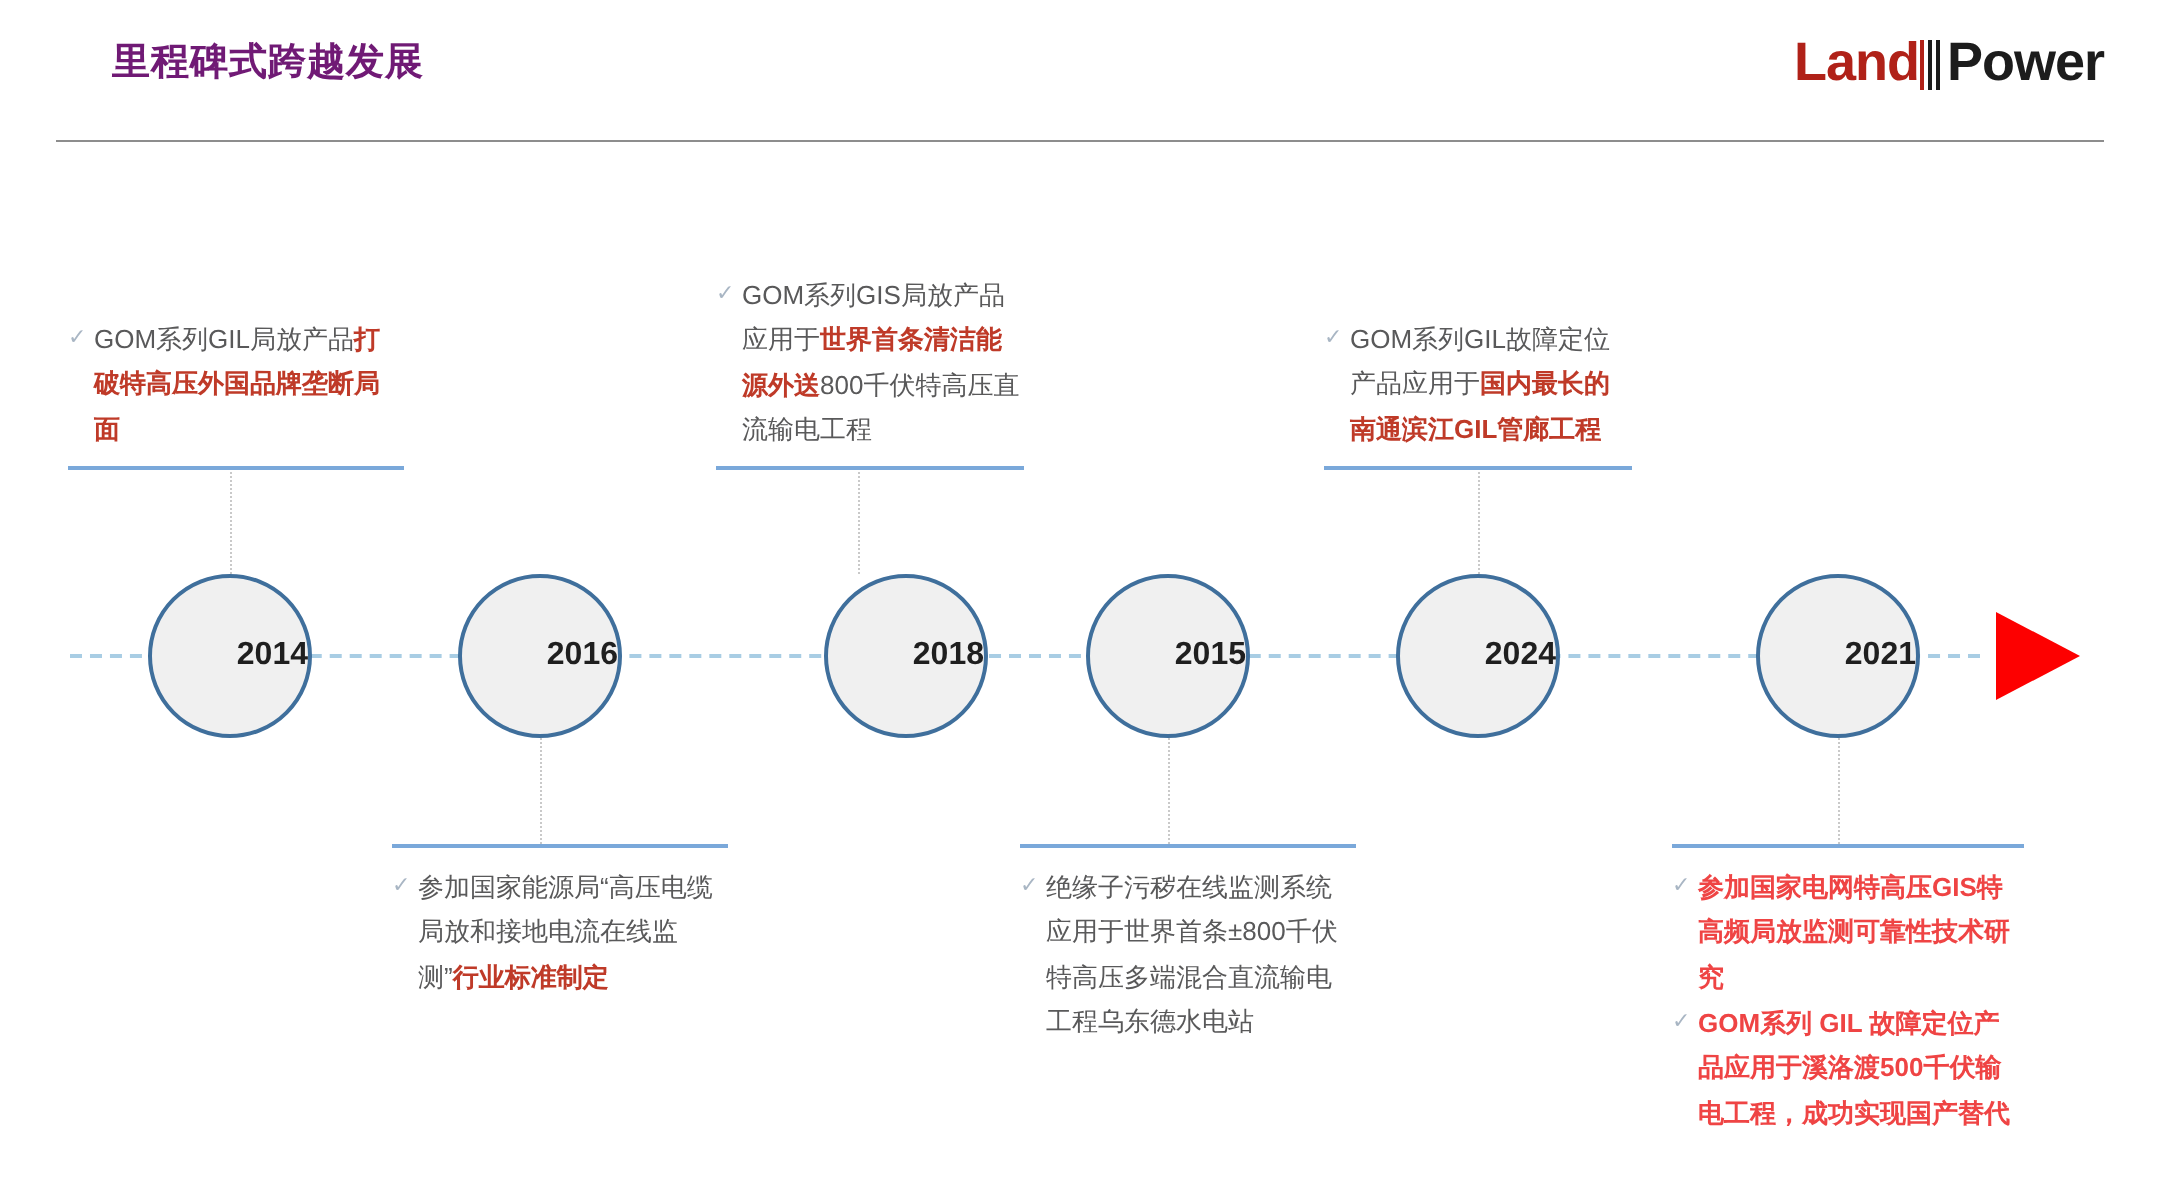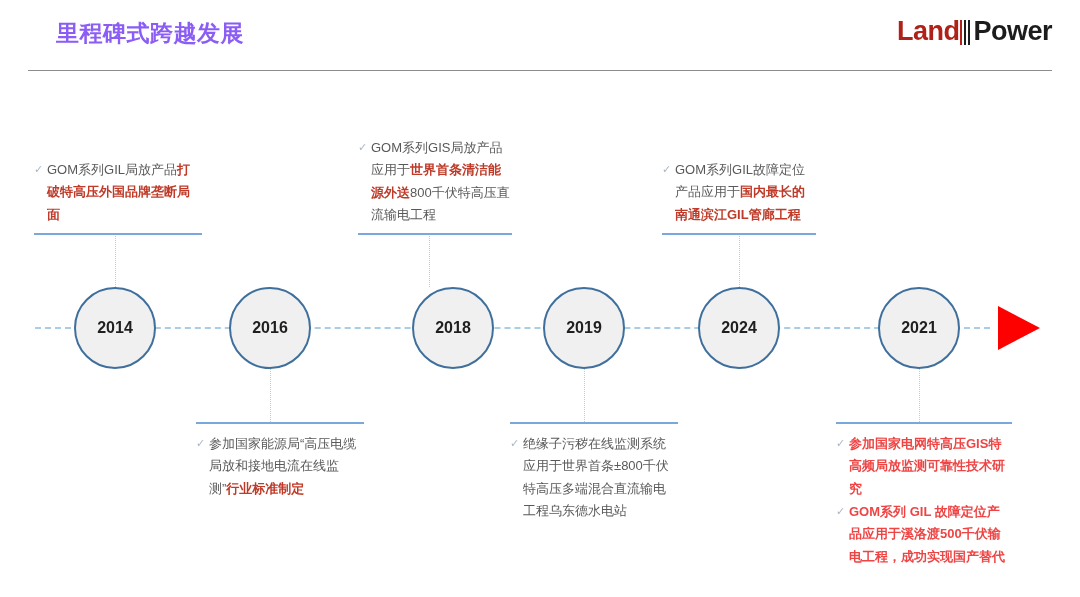--- a/index.html
+++ b/index.html
@@ -14,23 +14,23 @@
     overflow: hidden;
     font-family: "Liberation Sans", "DejaVu Sans", sans-serif;
     color: #404040;
   }
 
   
   .page-title {
     position: absolute;
     left: 56px;
     top: 18px;
-    font-size: 23px;
-    font-weight: bold;
-    color: #8b5cf6;
+    font-size: 19px;
+    font-weight: bold;
+    color: #701a75;
     letter-spacing: 0.5px;
     white-space: nowrap;
   }
   .brand-logo {
     position: absolute;
     right: 28px;
     top: 18px;
     font-size: 27px;
     font-weight: bold;
     letter-spacing: -0.5px;
@@ -89,21 +89,21 @@
     position: absolute;
     top: 287px;
     width: 82px;
     height: 82px;
     border-radius: 50%;
     background: #f0f0f0;
     border: 2px solid #3f6f9c;
     box-sizing: border-box;
     display: flex;
     align-items: center;
-    justify-content: center;
+    justify-content: flex-end;
     font-size: 16px;
     font-weight: bold;
     color: #1f1f1f;
     z-index: 3;
   }
 
   
   .callout {
     position: absolute;
     z-index: 2;
@@ -175,21 +175,21 @@
     <div class="year-node" style="left: 74px;">
       <span>2014</span>
     </div>
     <div class="year-node" style="left: 229px;">
       <span>2016</span>
     </div>
     <div class="year-node" style="left: 412px;">
       <span>2018</span>
     </div>
     <div class="year-node" style="left: 543px;">
-      <span>2019</span>
+      <span>2015</span>
     </div>
     <div class="year-node" style="left: 698px;">
       <span>2024</span>
     </div>
     <div class="year-node" style="left: 878px;">
       <span>2021</span>
     </div>
     <div class="connector" style="left: 115px; top: 233px; height: 54px;"></div>
     <div class="callout above" style="left: 34px; width: 168px; top: 159px;">
       <div class="callout-body">

